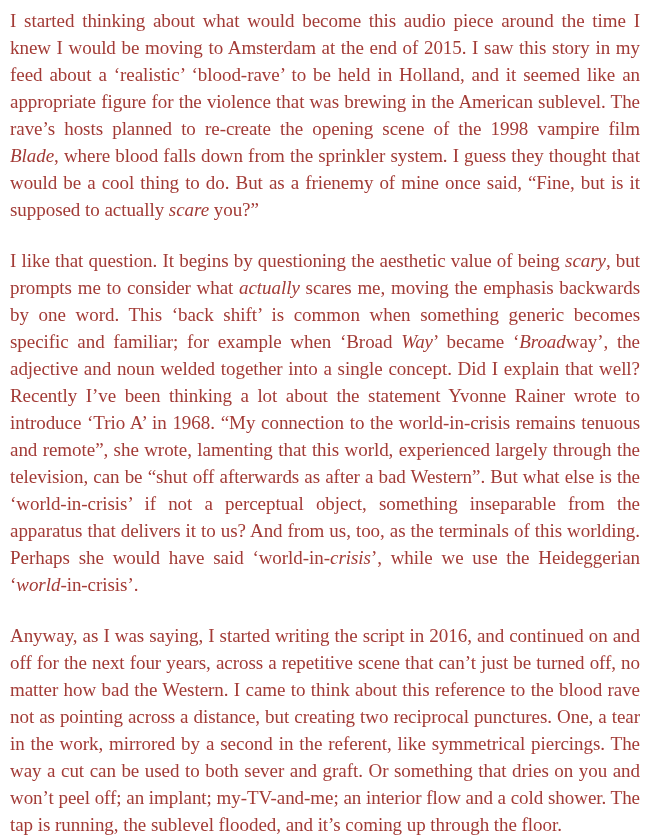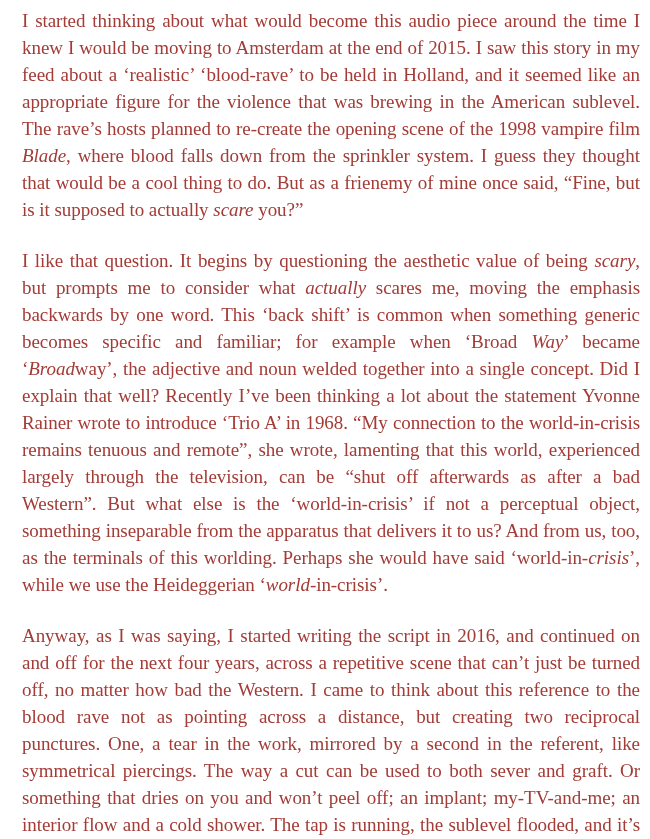--- a/index.html
+++ b/index.html
@@ -14,21 +14,21 @@
     background: #ffffff;
     padding: 7px 10px 0 10px;
     overflow: hidden;
   }
   .essay-text p {
     font-family: "Liberation Serif", "DejaVu Serif", serif;
     font-size: 19px;
     line-height: 27px;
     color: #A33B36;
     text-align: justify;
-    margin: 0 0 24px 12px;
+    margin: 0 0 24px 0;
     font-variant-numeric: oldstyle-nums;
     letter-spacing: -0.05px;
   }
   .essay-text p span.run { font-style: normal; }
   .essay-text p span.run.italic { font-style: italic; }
 </style>
 </head>
 <body>
 
 <div class="page">

